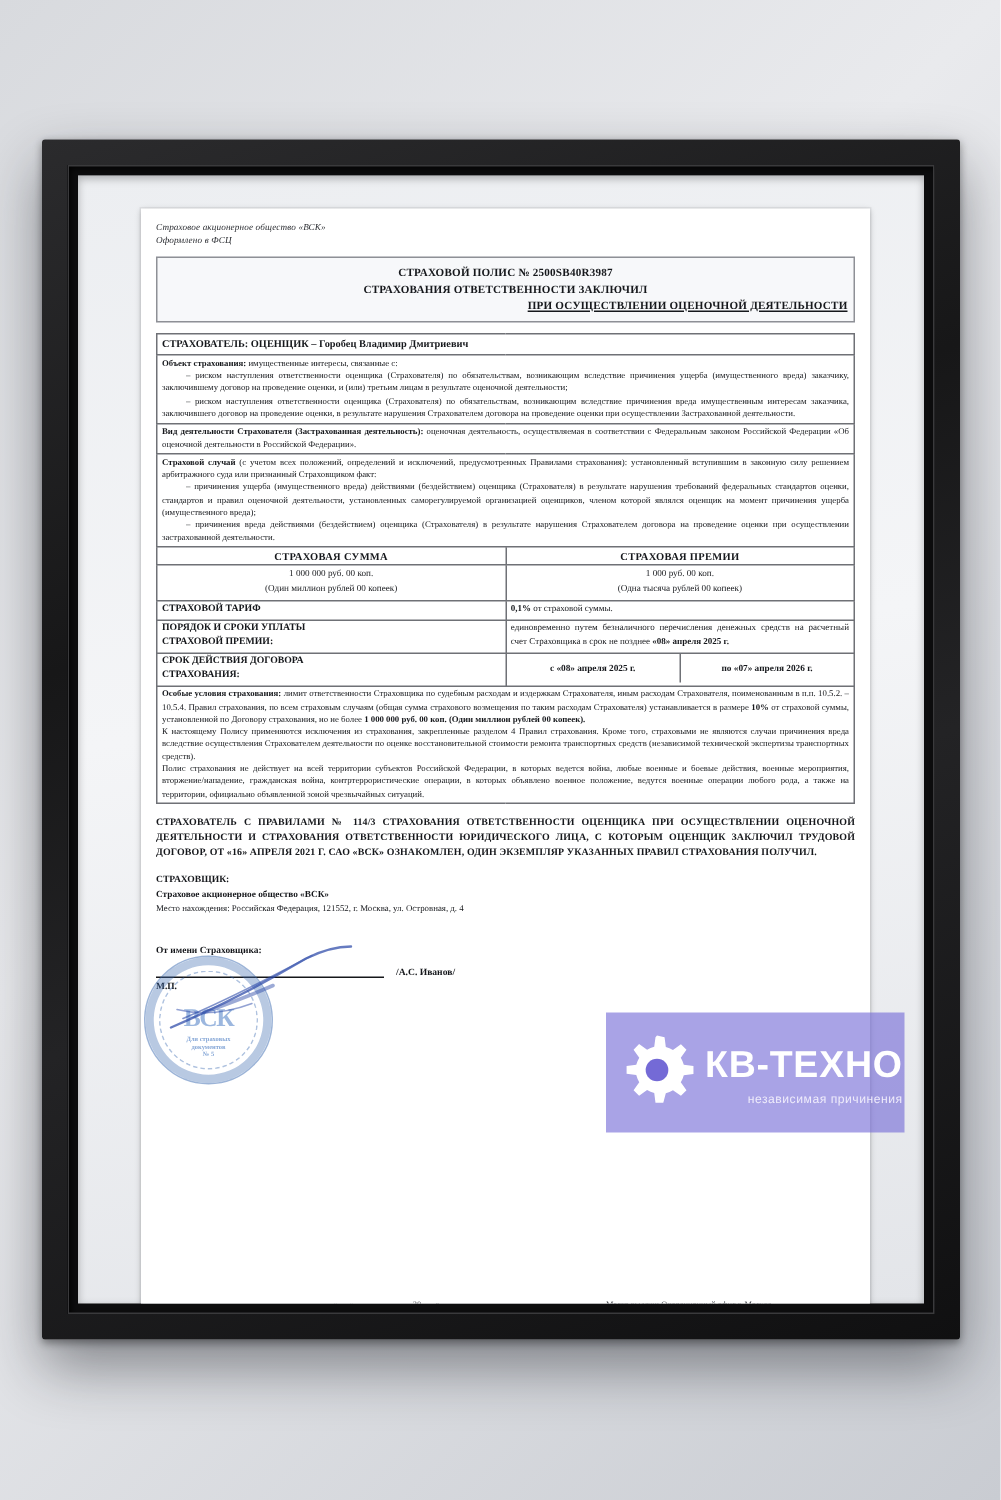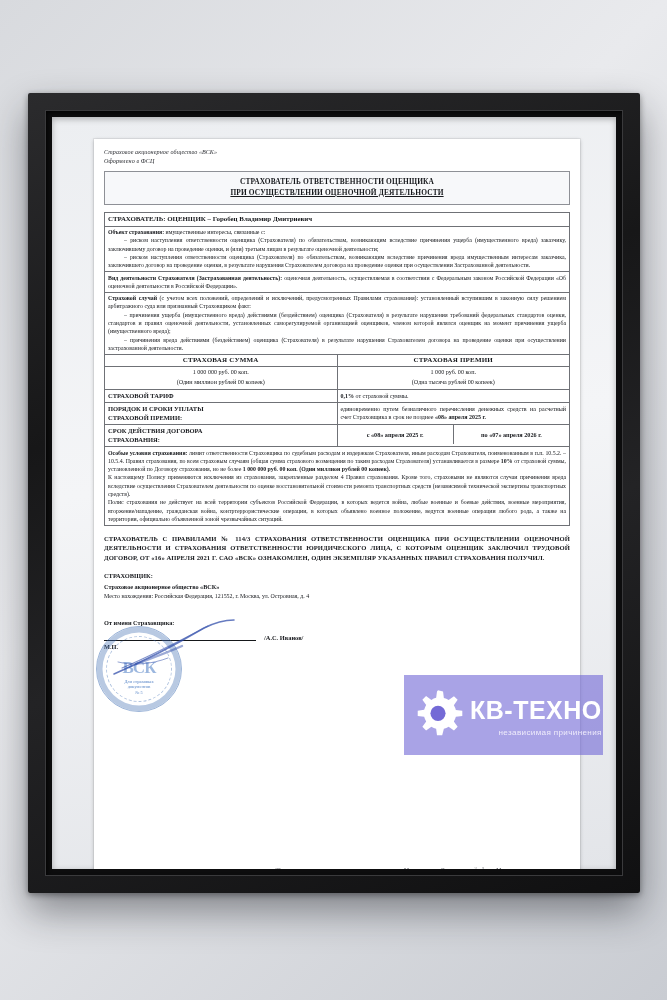--- a/index.html
+++ b/index.html
@@ -41,21 +41,21 @@
     color:#16181c;
   }
 
   .hdr-org{font-style:italic;font-size:6.1px;line-height:1.5;letter-spacing:.1px;color:#2a2c31;}
 
   .title-box{
     margin-top:5px;border:1px solid #8e9096;background:#f7f8fa;
     padding:5px 4px 5px 4px;text-align:center;
   }
   .title-box .tl{font-weight:bold;font-size:7.4px;line-height:1.45;letter-spacing:.15px;}
-  .title-box .tl.u{text-decoration:underline;}
+  .title-box .tl.u{text-decoration:underline;text-align:right;}
 
   .doc-table{width:100%;border-collapse:collapse;margin-top:7px;table-layout:fixed;border-radius:11px;}
   .doc-table td{border:1px solid #6f7176;padding:1.5px 3px;vertical-align:top;}
 
   .b{font-weight:bold;}
   .p{font-size:5.85px;line-height:1.42;text-align:justify;margin:0;}
   .p.ind{text-indent:16px;}
 
   .sum-head{text-align:center;font-weight:bold;font-size:7px;letter-spacing:.2px;padding:2px 0;}
   .sum-val{text-align:center;font-size:6.1px;line-height:1.6;padding:2px 0 3px;}
@@ -135,21 +135,22 @@
     <div class="mat">
 
       <div class="sheet">
 
         <div>
           <div class="hdr-org">Страховое акционерное общество «ВСК»</div>
           <div class="hdr-org">Оформлено в ФСЦ</div>
         </div>
 
         <div class="title-box">
-          <div class="tl">СТРАХОВАТЕЛЬ ОТВЕТСТВЕННОСТИ ОЦЕНЩИКА</div>
+          <div class="tl">СТРАХОВОЙ ПОЛИС № 2500SB40R3987</div>
+          <div class="tl">СТРАХОВАНИЯ ОТВЕТСТВЕННОСТИ ЗАКЛЮЧИЛ</div>
           <div class="tl u">ПРИ ОСУЩЕСТВЛЕНИИ ОЦЕНОЧНОЙ ДЕЯТЕЛЬНОСТИ</div>
         </div>
 
         <table class="doc-table">
           <colgroup>
               <col style="width:50%">
               <col style="width:50%">
             </colgroup>
 
           <tbody>

